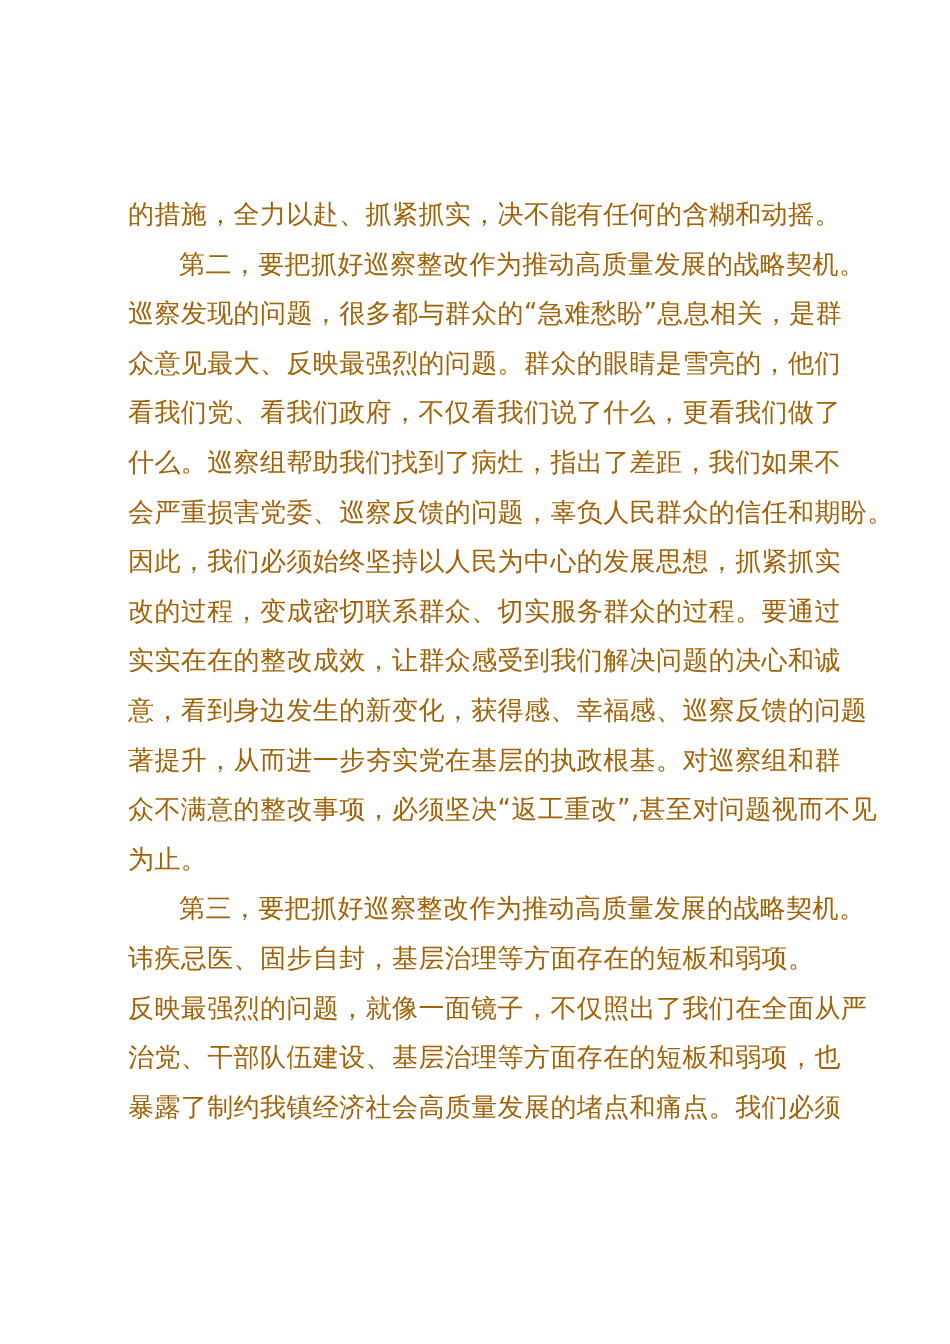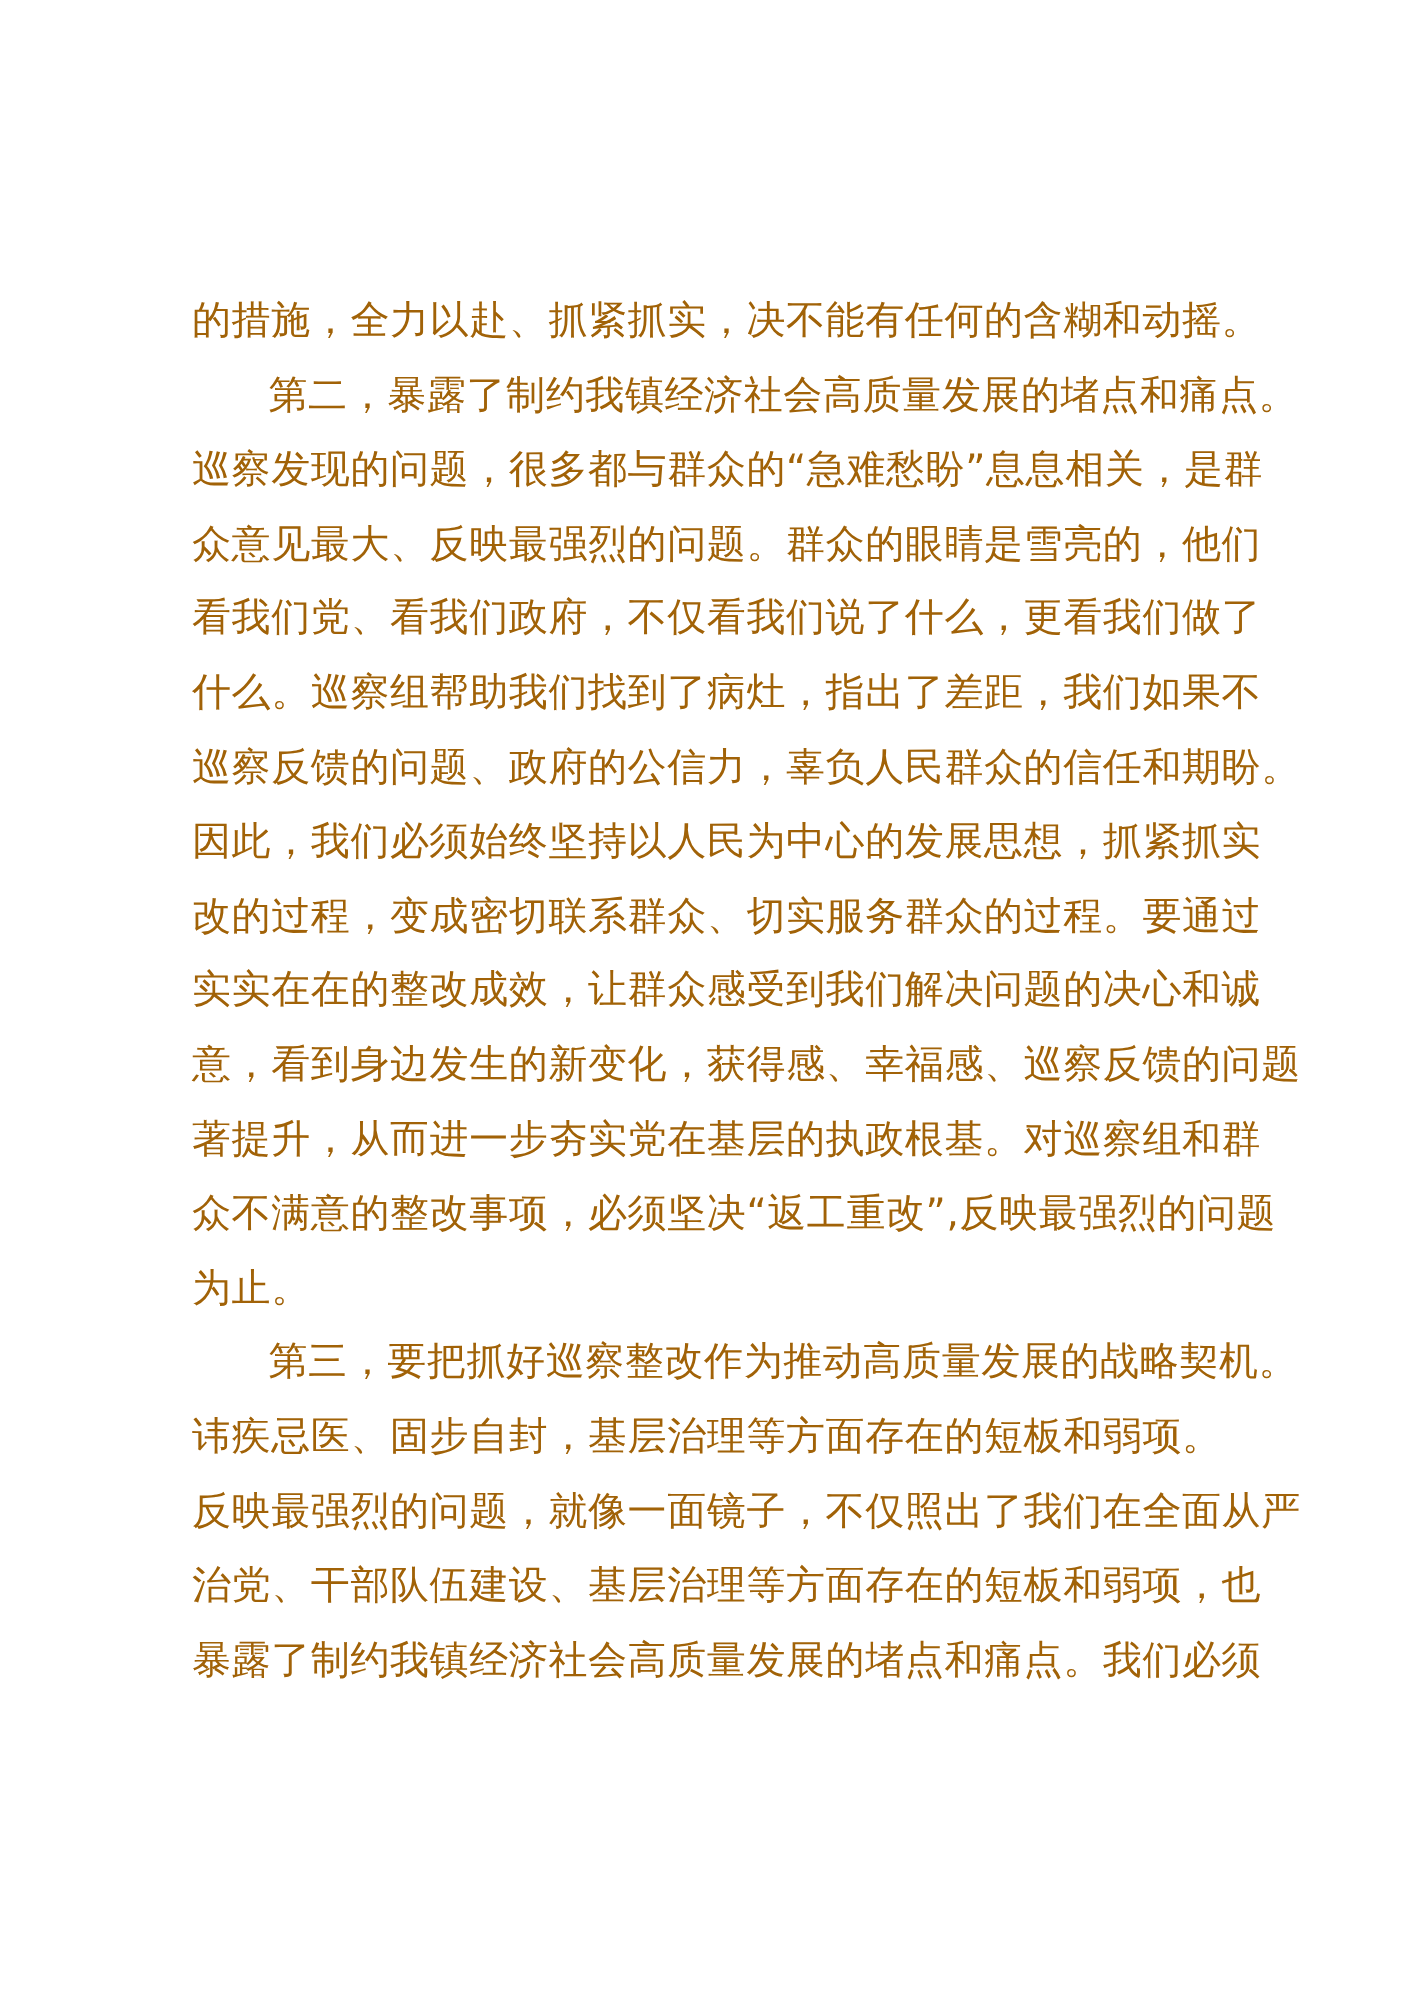--- a/index.html
+++ b/index.html
@@ -39,32 +39,32 @@
     .line.indent {
       padding-left: 51px;
     }
   </style>
 </head>
 <body>
 
 <div class="page">
   <div class="text-block">
     <div class="line">的措施，全力以赴、抓紧抓实，决不能有任何的含糊和动摇。</div>
-    <div class="line indent">第二，暴露了制约我镇经济社会高质量发展的堵点和痛点。</div>
+    <div class="line indent">第二，要把抓好巡察整改作为推动高质量发展的战略契机。</div>
     <div class="line">巡察发现的问题，很多都与群众的“急难愁盼”息息相关，是群</div>
     <div class="line">众意见最大、反映最强烈的问题。群众的眼睛是雪亮的，他们</div>
     <div class="line">看我们党、看我们政府，不仅看我们说了什么，更看我们做了</div>
     <div class="line">什么。巡察组帮助我们找到了病灶，指出了差距，我们如果不</div>
-    <div class="line">巡察反馈的问题、政府的公信力，辜负人民群众的信任和期盼。</div>
+    <div class="line">会严重损害党委、巡察反馈的问题，辜负人民群众的信任和期盼。</div>
     <div class="line">因此，我们必须始终坚持以人民为中心的发展思想，抓紧抓实</div>
     <div class="line">改的过程，变成密切联系群众、切实服务群众的过程。要通过</div>
     <div class="line">实实在在的整改成效，让群众感受到我们解决问题的决心和诚</div>
     <div class="line">意，看到身边发生的新变化，获得感、幸福感、巡察反馈的问题</div>
     <div class="line">著提升，从而进一步夯实党在基层的执政根基。对巡察组和群</div>
-    <div class="line">众不满意的整改事项，必须坚决“返工重改”,反映最强烈的问题</div>
+    <div class="line">众不满意的整改事项，必须坚决“返工重改”,甚至对问题视而不见</div>
     <div class="line">为止。</div>
     <div class="line indent">第三，要把抓好巡察整改作为推动高质量发展的战略契机。</div>
     <div class="line">讳疾忌医、固步自封，基层治理等方面存在的短板和弱项。</div>
     <div class="line">反映最强烈的问题，就像一面镜子，不仅照出了我们在全面从严</div>
     <div class="line">治党、干部队伍建设、基层治理等方面存在的短板和弱项，也</div>
     <div class="line">暴露了制约我镇经济社会高质量发展的堵点和痛点。我们必须</div>
   </div>
 </div>
 
 </body></html>

